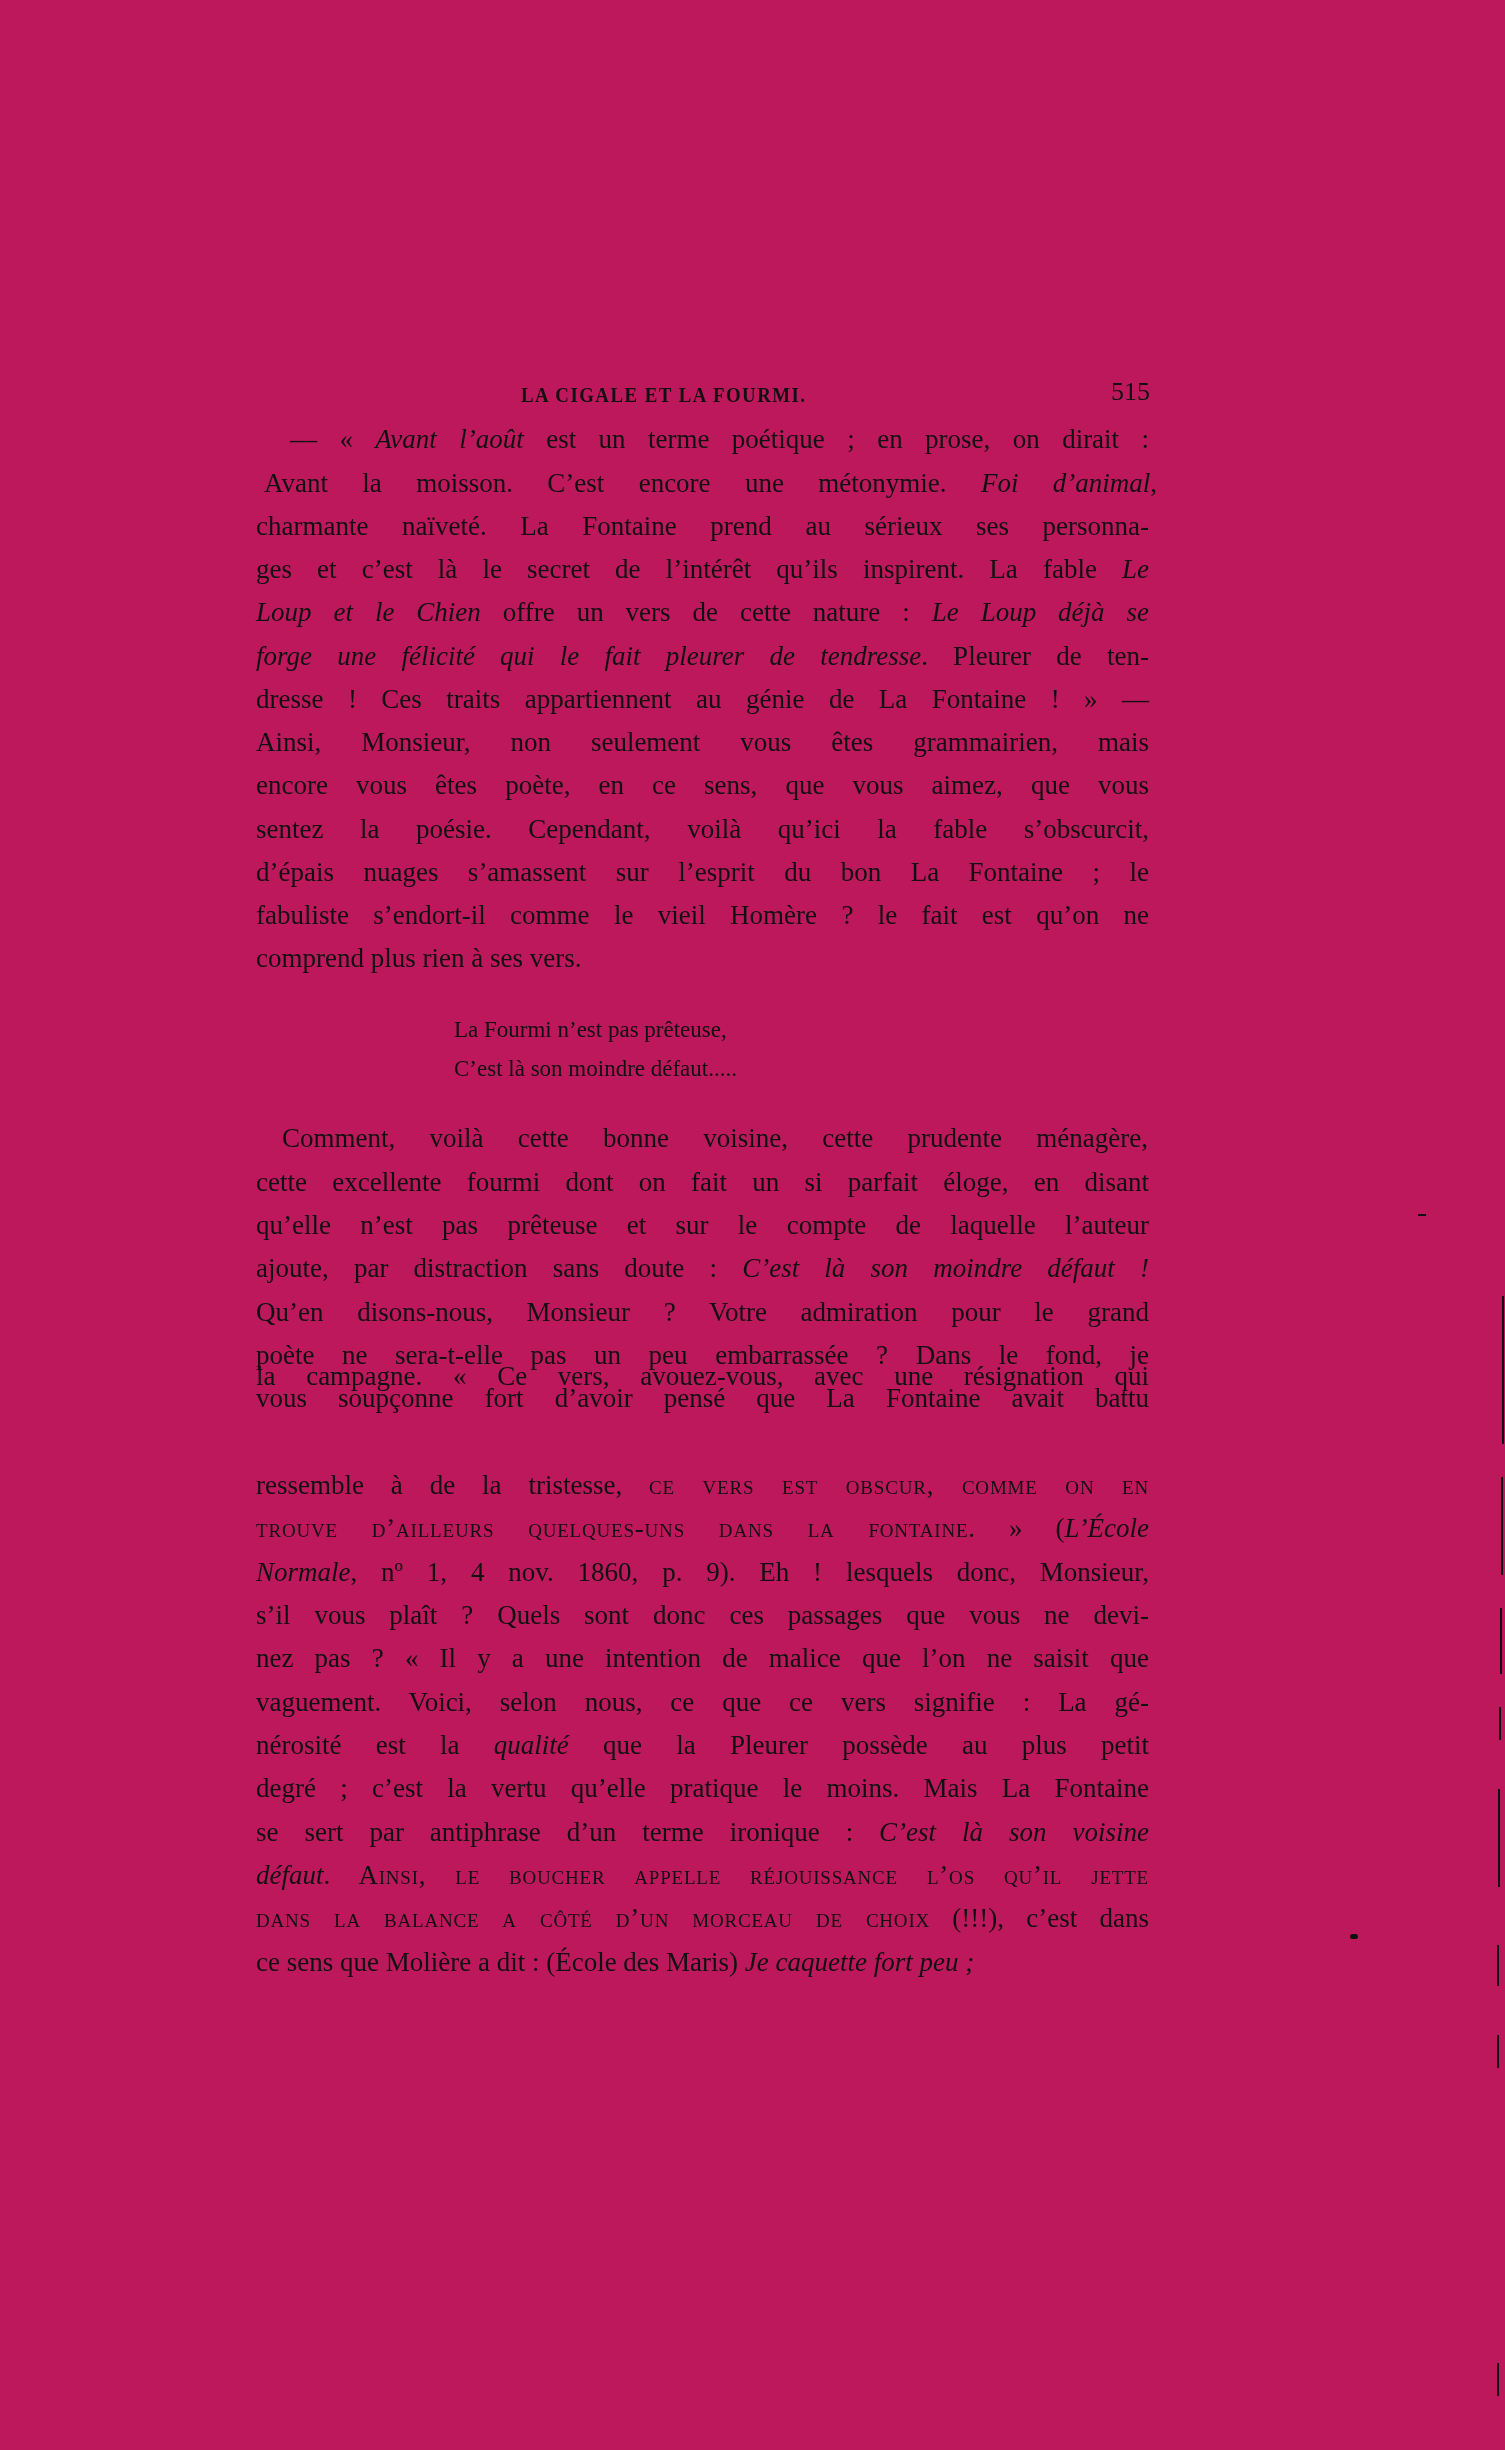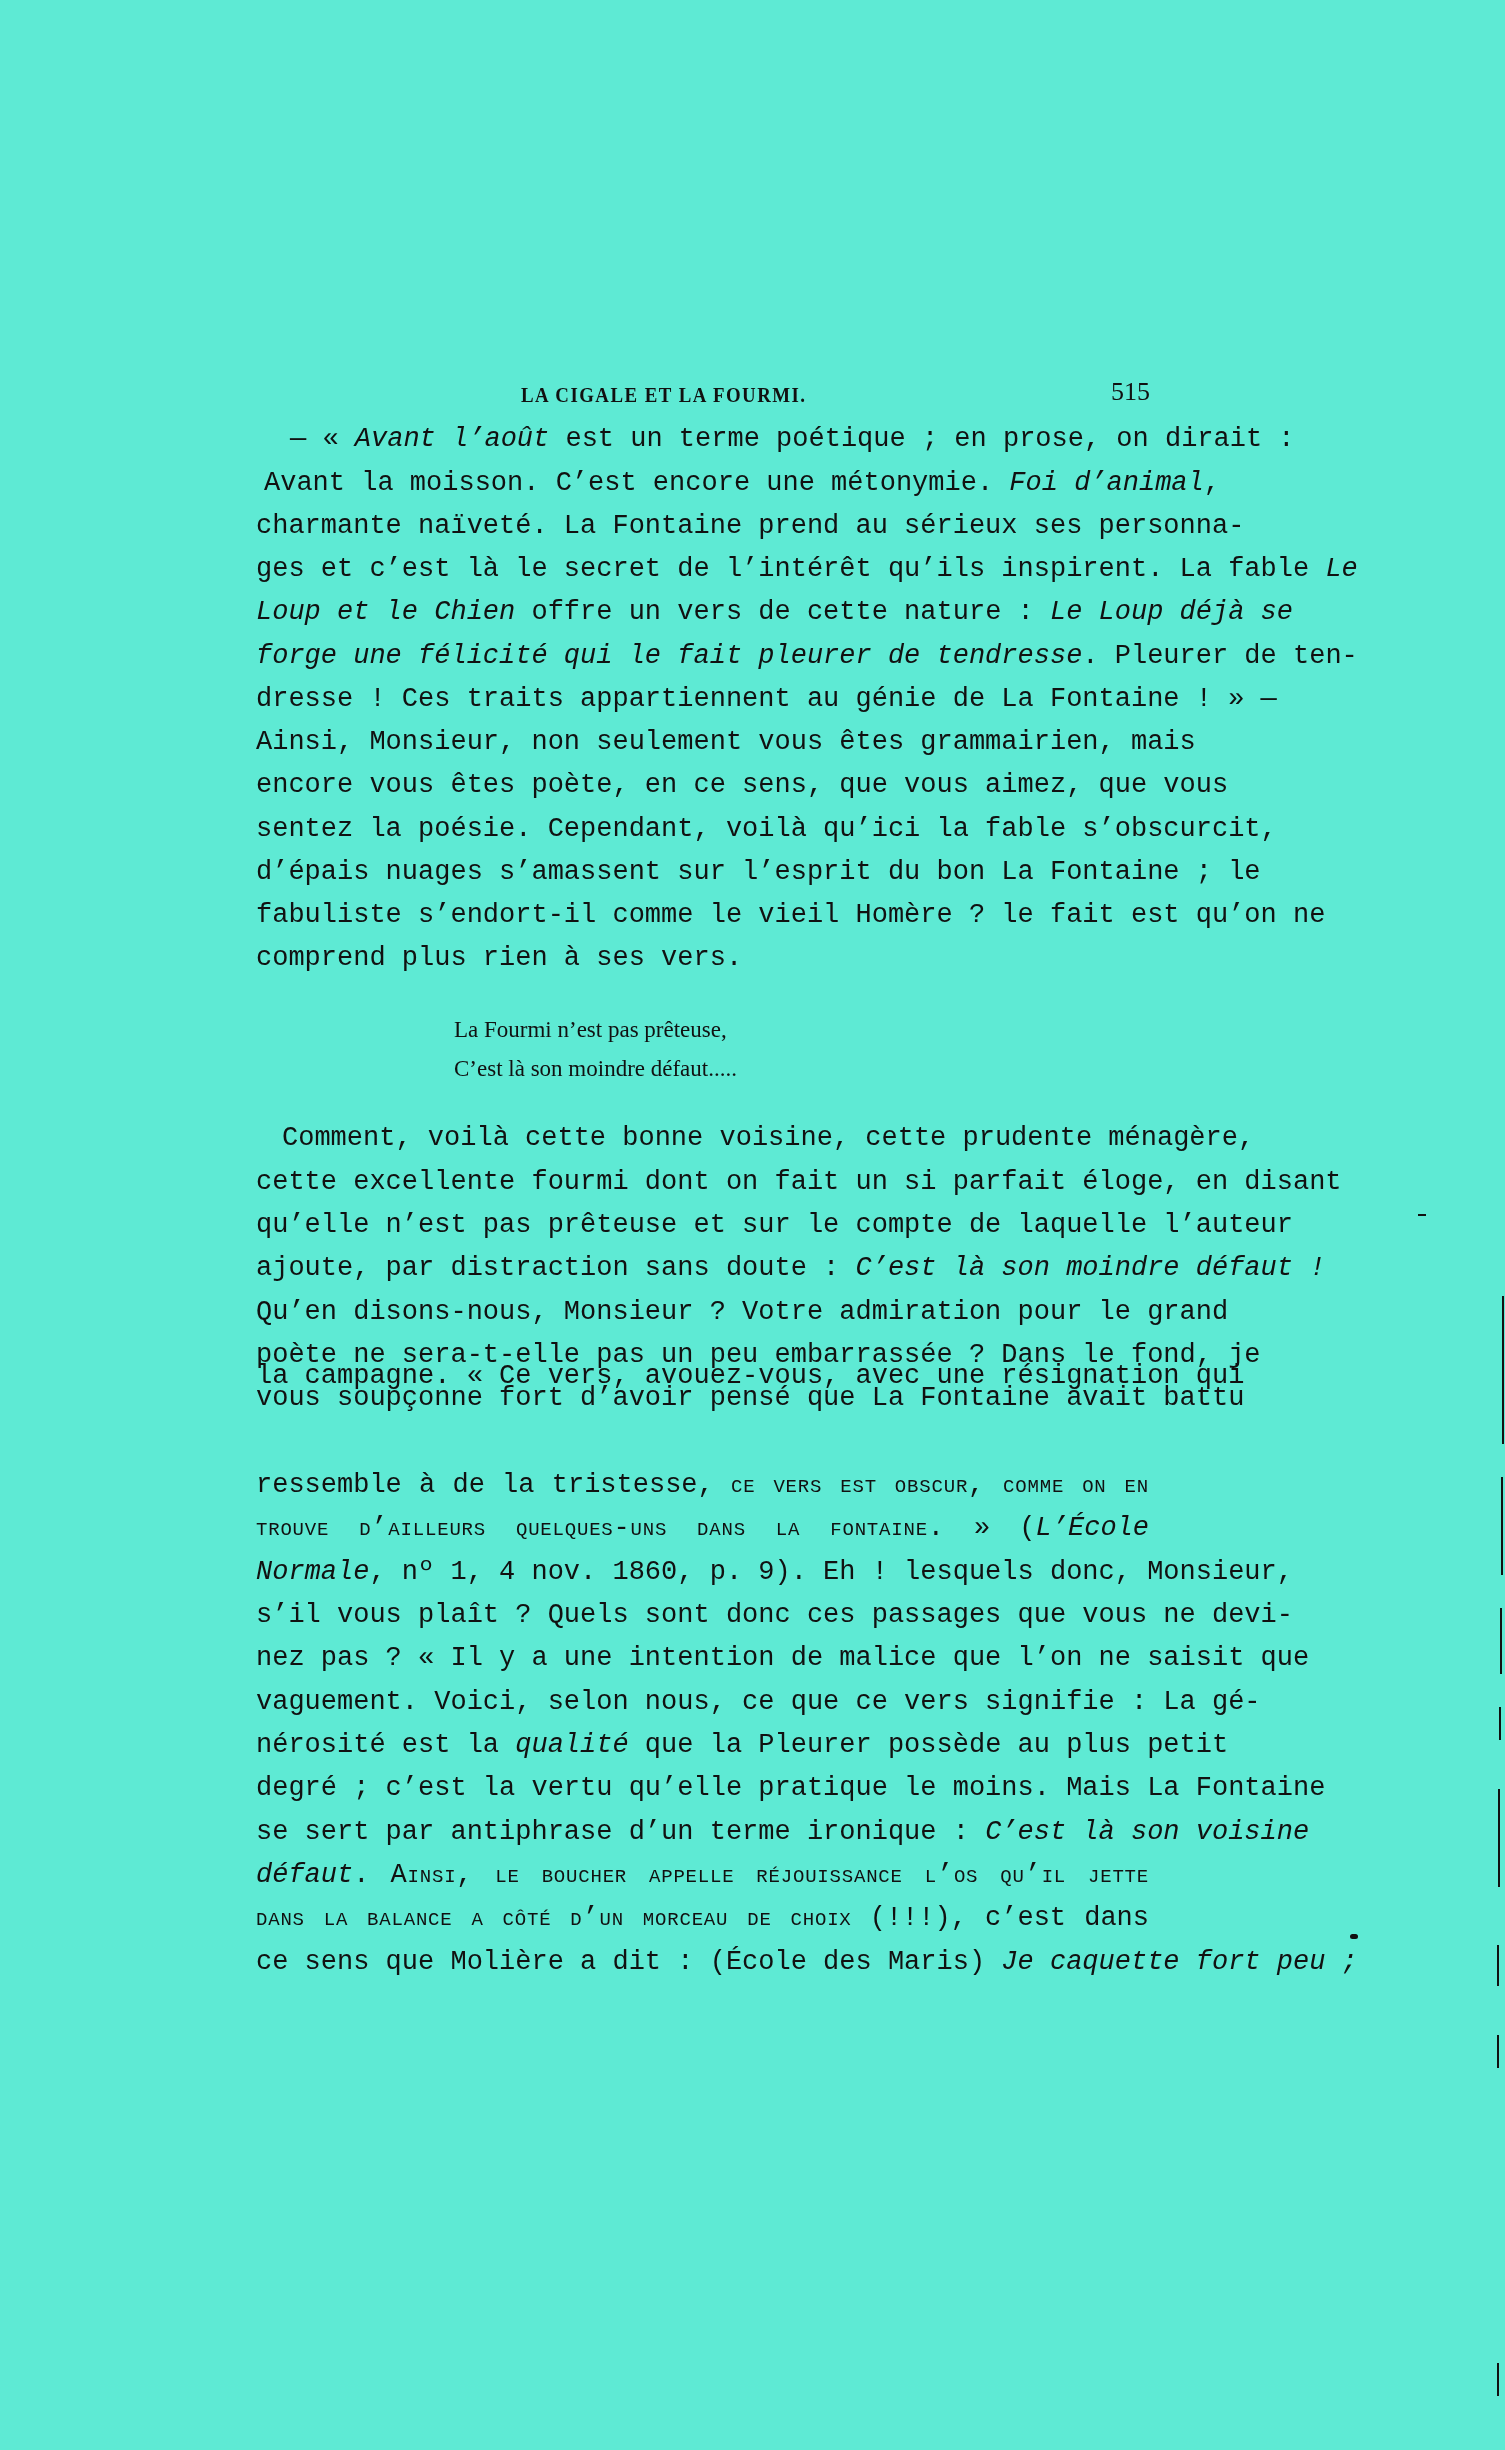--- a/index.html
+++ b/index.html
@@ -1,22 +1,22 @@
 <!DOCTYPE html>
 <html style="font-size:13px"><head>
 <meta charset="utf-8">
 <style>
   html, body { margin: 0; padding: 0; background: #ffffff; }
   body { width: 1506px; height: 2450px; position: relative; overflow: hidden;
          font-family: "Liberation Serif", "DejaVu Serif", serif; color: #111; }
-  .page { position: absolute; left: 0; top: 0; width: 1506px; height: 2450px; background: #5eead4; }
+  .page { position: absolute; left: 0; top: 0; width: 1506px; height: 2450px; background: #be185d; }
   .running-head { position: absolute; left: 521px; top: 384px; font-size: 20.5px; letter-spacing: 1.6px; font-weight: bold; transform: scaleX(0.92); transform-origin: left; }
   .page-num { position: absolute; left: 1109px; top: 377px; width: 41px; text-align: right; font-size: 26px; }
   .line { position: absolute; left: 256px; width: 893px; height: 33px; font-size: 27px; line-height: 33px;
-          text-align: justify; text-align-last: justify; white-space: nowrap; overflow: visible; font-family: Liberation Mono, monospace; }
+          text-align: justify; text-align-last: justify; white-space: nowrap; overflow: visible; }
   .line.last { text-align-last: left; }
   .indent { left: 290px; width: 859px; }
   .indent2 { left: 282px; width: 866px; }
   .verse { position: absolute; left: 454px; font-size: 23px; line-height: 28px; white-space: nowrap; }
   .sc { font-variant: small-caps; letter-spacing: 0.8px; }
   i { font-style: italic; }
   .artifact { position: absolute; background: #111; }
 </style>
 </head>
 <body>

